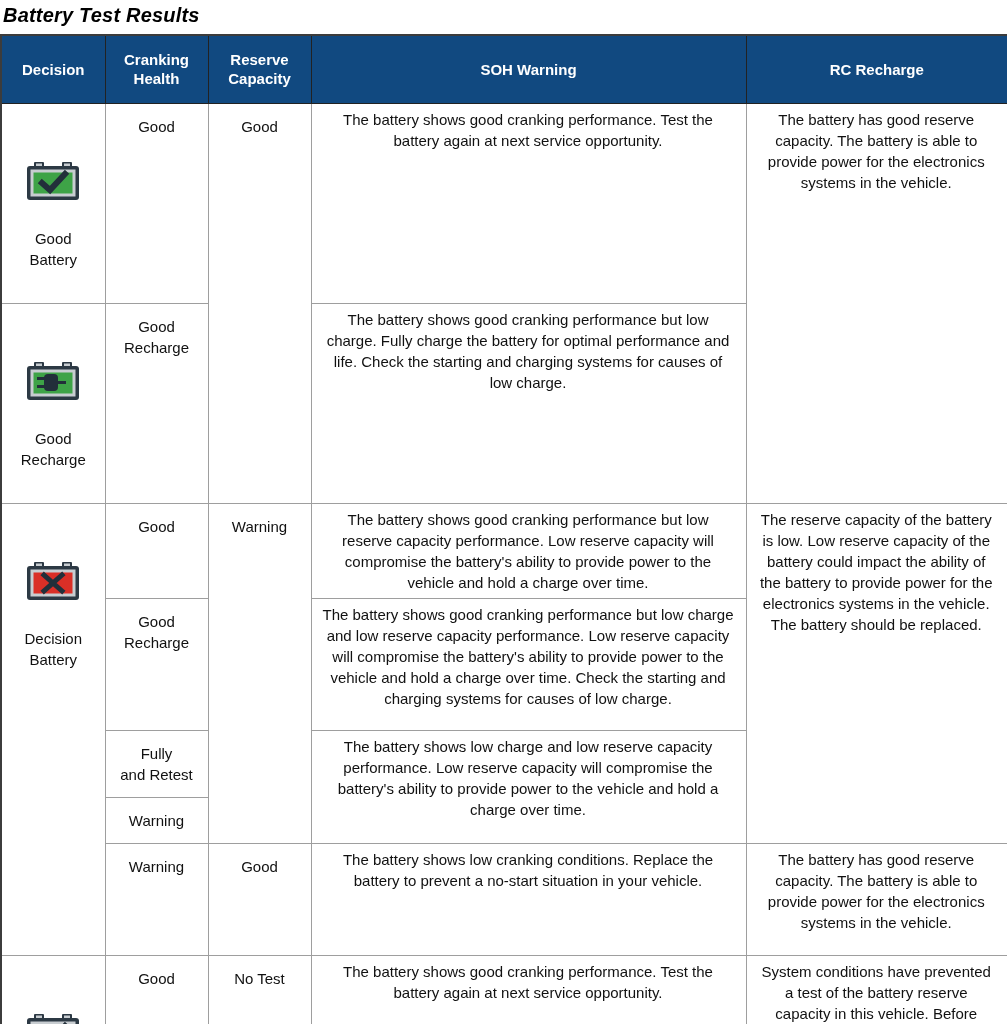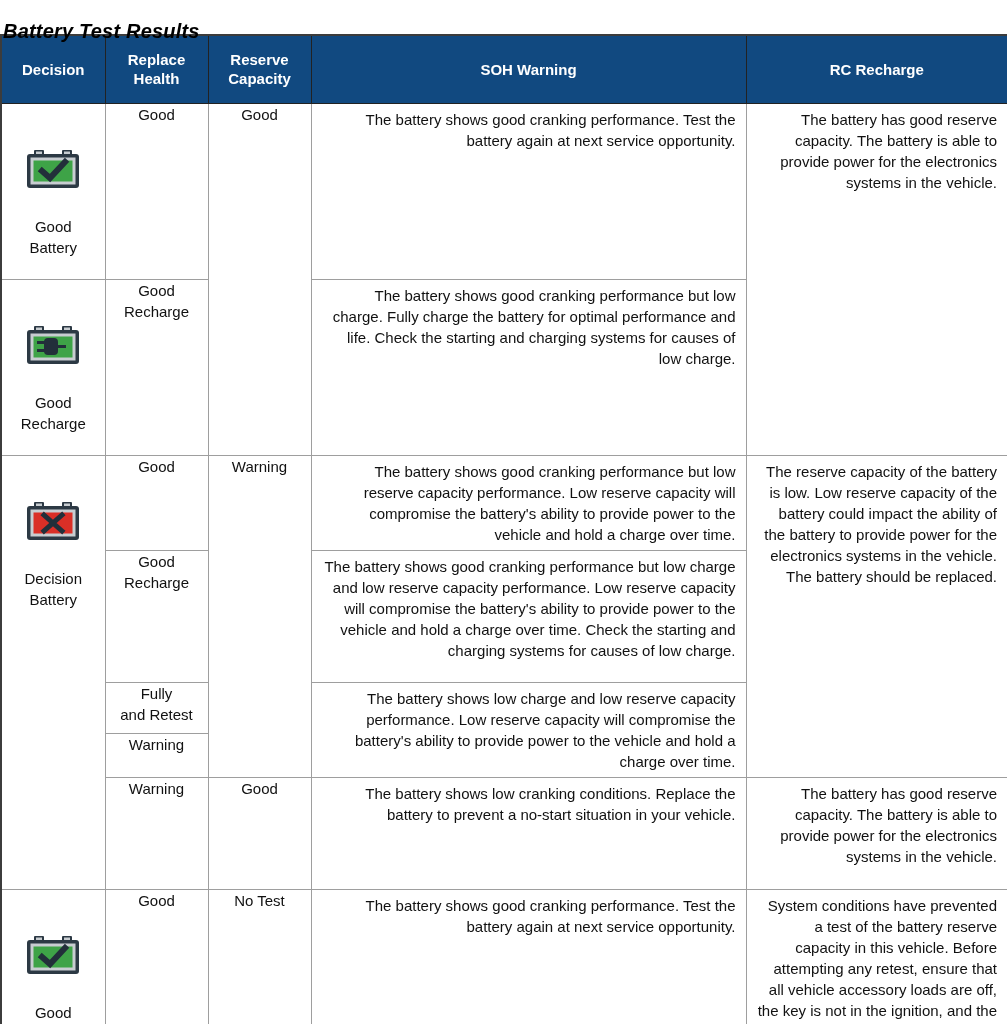--- a/index.html
+++ b/index.html
@@ -11,21 +11,21 @@
   }
   .page {
     width: 1007px;
     background: #ffffff;
   }
   .title {
     font-size: 20px;
     font-weight: bold;
     font-style: italic;
     color: #000000;
-    padding: 20px 0 0 3px;
+    padding: 4px 0 0 3px;
     height: 34px;
     box-sizing: border-box;
     letter-spacing: 0.2px;
   }
   table.btr {
     border-collapse: collapse;
     width: 1007px;
     table-layout: fixed;
     border: 2px solid #3c3c3c;
   }
@@ -44,25 +44,25 @@
   table.btr td {
     border: 1px solid #9e9e9e;
     vertical-align: top;
     font-size: 15px;
     line-height: 21px;
     background: #ffffff;
     overflow: hidden;
   }
   td.center {
     text-align: center;
-    padding: 0 4px;
+    padding: 12px 4px;
     white-space: pre-line;
   }
   td.msg {
-    text-align: right;
+    text-align: center;
     padding: 5px 10px 5px 9px;
   }
   .dec-icon {
     display: block;
     width: 52px;
     margin: 4px auto 2px auto;
   }
   .dec-label {
     text-align: center;
     white-space: pre-line;
@@ -80,21 +80,21 @@
     <colgroup>
       <col style="width:104px">
         <col style="width:103px">
         <col style="width:103px">
         <col style="width:435px">
         <col style="width:262px">
     </colgroup>
     <thead>
       <tr style="height:68px">
         <th>Decision</th>
-        <th>Replace
+        <th>Cranking
 Health</th>
         <th>Reserve
 Capacity</th>
         <th>SOH Warning</th>
         <th>RC Recharge</th>
       </tr>
     </thead>
     <tbody>
 
       <tr style="height:92px">

